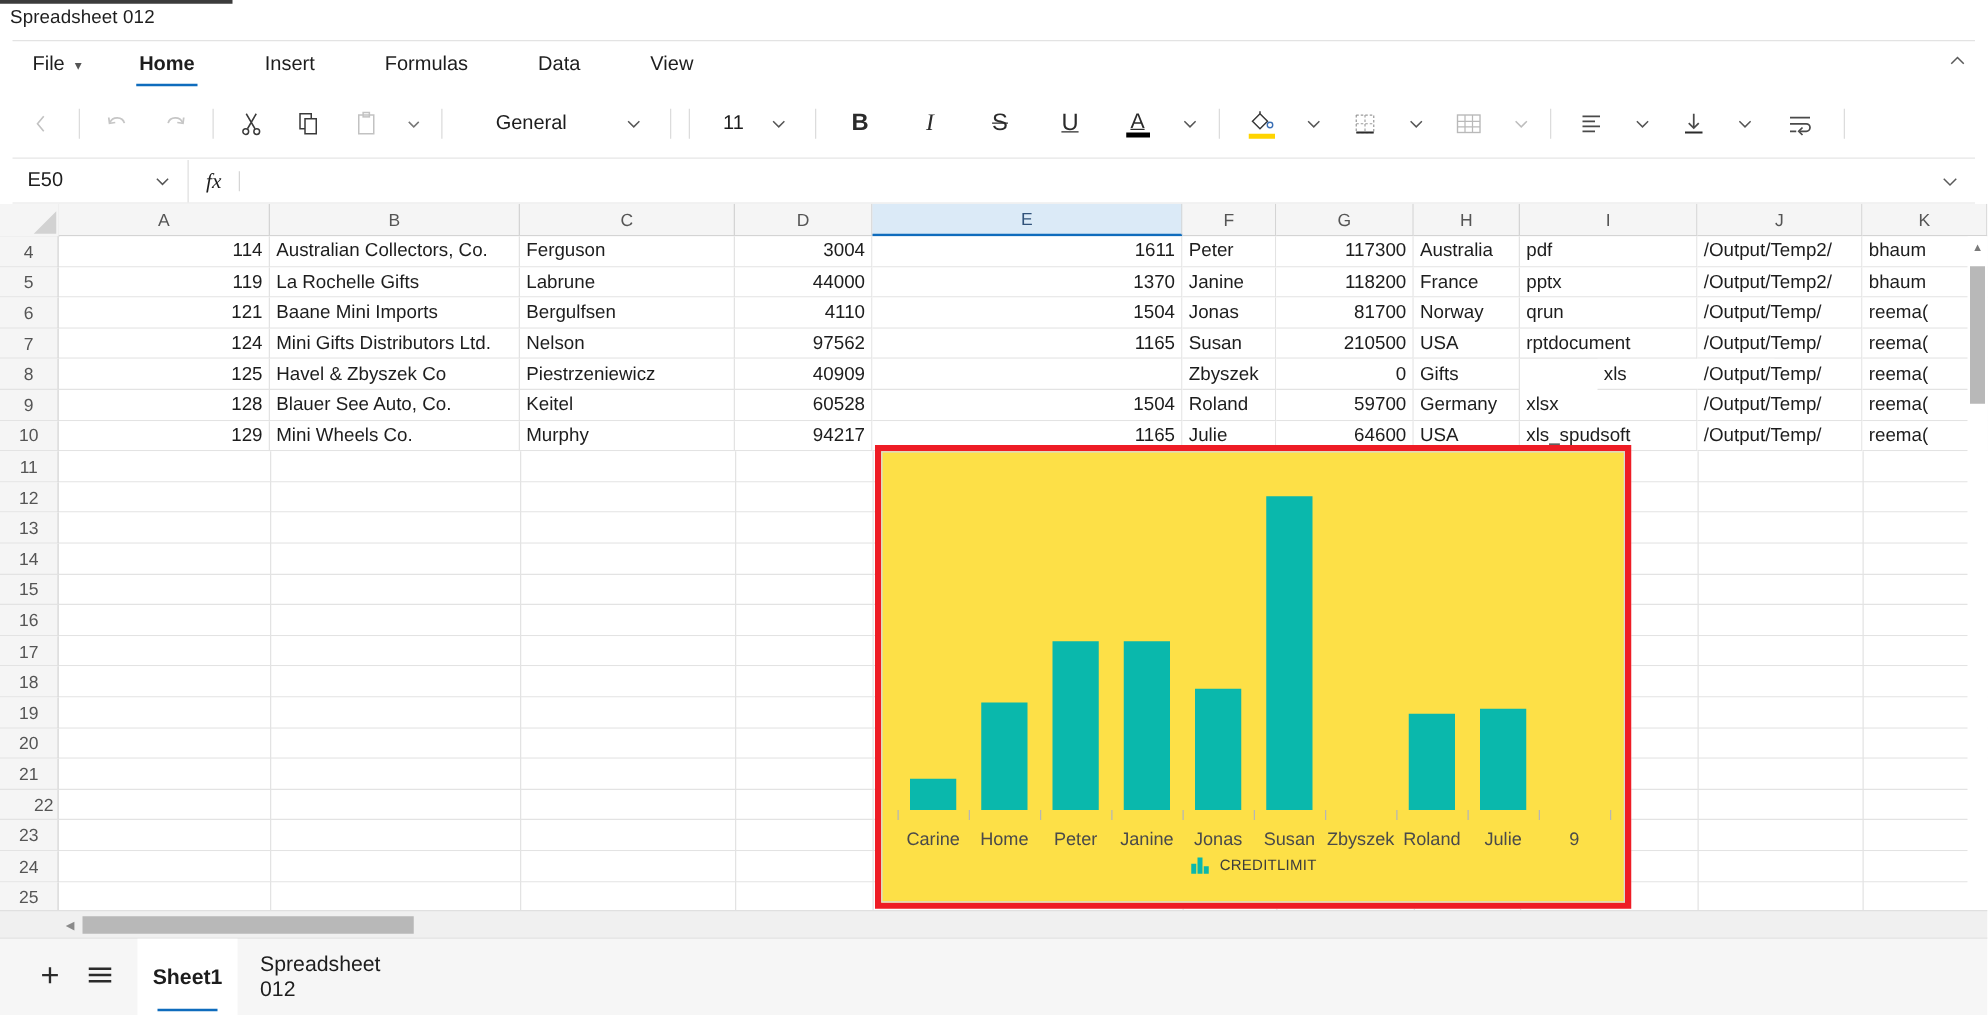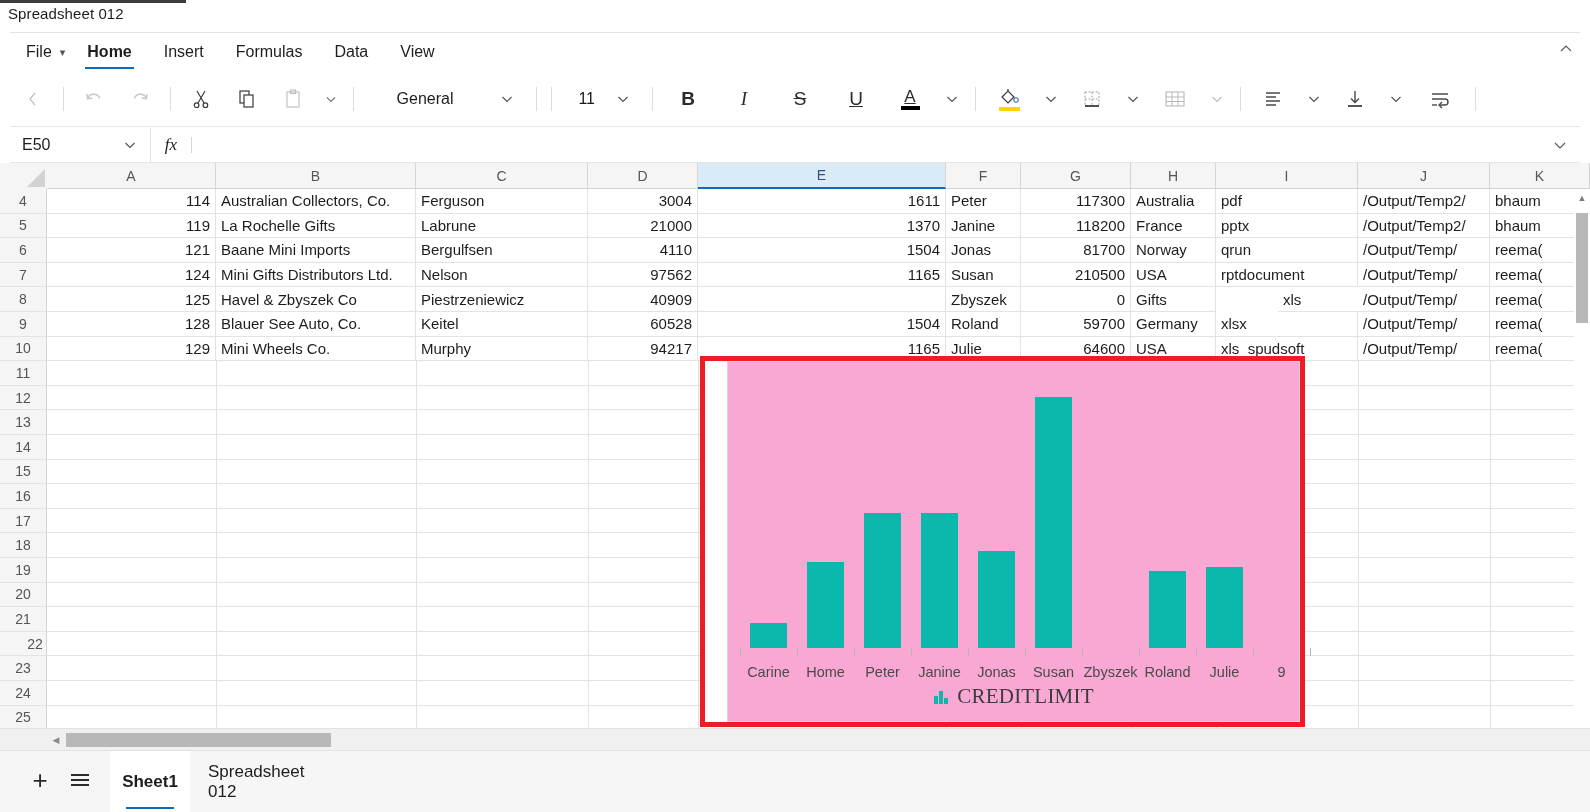--- a/index.html
+++ b/index.html
@@ -12,21 +12,21 @@
   }
   .app{position:relative;width:1590px;height:812px;}
 
   
   .titlebar{position:absolute;left:0;top:0;width:1590px;height:32px;background:#ffffff;}
   .titlebar .tabstrip{position:absolute;left:0;top:0;width:186px;height:3px;background:#3c3c3c;}
   .titlebar .doc-title{position:absolute;left:8px;top:5px;font-size:15px;color:#1d1d1d;letter-spacing:.1px;}
 
   
   .ribbon{position:absolute;left:10px;top:32px;width:1570px;height:96px;background:#fff;border-top:1px solid #e3e3e3;}
-  .ribbon-tabs{position:absolute;left:0;top:0;height:38px;display:flex;align-items:flex-start;}
+  .ribbon-tabs{position:absolute;left:0;top:0;height:38px;display:flex;align-items:flex-start;gap:24px;}
   .rtab{position:relative;height:38px;display:flex;align-items:center;padding:0 16px;font-size:16px;color:#1d1d1d;cursor:default;}
   .rtab.file{padding-right:6px;}
   .rtab .chev{margin-left:8px;font-size:11px;color:#555;}
   .rtab.active{font-weight:bold;}
   .rtab.active .underline{position:absolute;left:14px;right:14px;bottom:2px;height:2.5px;background:#0f6cbd;}
   .ribbon-collapse{position:absolute;right:6px;top:8px;font-size:13px;color:#5a5a5a;}
 
   .ribbon-row{position:absolute;left:0;top:38px;height:56px;width:1570px;display:flex;align-items:center;}
   .rbtn{display:flex;align-items:center;justify-content:center;height:40px;min-width:34px;padding:0 6px;font-size:15px;color:#2b2b2b;}
   .rbtn.dim{color:#bdbdbd;}
@@ -71,27 +71,27 @@
   .vgridline{position:absolute;top:0;bottom:0;width:1px;background:#e3e3e3;}
 
   
   .vsb{position:absolute;right:0;top:26px;width:16px;bottom:0;background:#fff;}
   .vsb .arr{position:absolute;left:0;width:16px;height:17px;display:flex;align-items:center;justify-content:center;font-size:9px;color:#7a7a7a;}
   .vsb .arr.up{top:0;}
   .vsb .thumb{position:absolute;left:2px;width:12px;top:24px;height:110px;background:#b8b8b8;}
 
   
   .chart{position:absolute;left:700px;top:356px;width:605px;height:371px;border:5px solid #ee1c25;box-sizing:border-box;background:#fff;}
-  .chart-inner{position:absolute;left:0;top:0;right:0;bottom:0;background:#f9a8d4;border:1px solid #d8d8d8;box-sizing:border-box;margin-left:22px;}
+  .chart-inner{position:absolute;left:0;top:0;right:0;bottom:0;background:#fde047;border:1px solid #d8d8d8;box-sizing:border-box;}
   .plot{position:absolute;left:12px;top:14px;width:570px;height:272px;}
   .bar{position:absolute;bottom:0;background:#0ab8ac;}
   .tick{position:absolute;bottom:-8px;width:1px;height:8px;background:#b6b6b6;}
   .xlab{position:absolute;top:288px;font-size:14.5px;color:#4a4a4a;text-align:center;white-space:nowrap;}
   .legend{position:absolute;left:0;right:0;top:322px;display:flex;align-items:center;justify-content:center;gap:7px;}
-  .legend .lgtext{font-size:21px;color:#3c3c3c;letter-spacing:.2px;font-family:Liberation Serif, serif;}
+  .legend .lgtext{font-size:12px;color:#3c3c3c;letter-spacing:.2px;}
 
   
   .hsb{position:absolute;left:0;top:728px;width:1590px;height:22px;background:#f0f0f0;border-top:1px solid #e0e0e0;}
   .hsb .harr{position:absolute;left:48px;top:3px;width:16px;height:16px;display:flex;align-items:center;justify-content:center;font-size:9px;color:#8a8a8a;}
   .hsb .hthumb{position:absolute;left:66px;top:4px;width:265px;height:14px;background:#b8b8b8;}
 
   
   .tabbar{position:absolute;left:0;top:750px;width:1590px;height:62px;background:#f6f6f6;border-top:1px solid #e2e2e2;}
   .tb-add{position:absolute;left:24px;top:12px;width:32px;height:34px;display:flex;align-items:center;justify-content:center;font-size:26px;color:#2b2b2b;}
   .tb-list{position:absolute;left:64px;top:12px;width:32px;height:34px;display:flex;align-items:center;justify-content:center;}
@@ -437,21 +437,21 @@
         <div class="cell num" style="left: 651px; width: 248px; top: 0px; height: 24.6px;">1611</div>
         <div class="cell txt" style="left: 899px; width: 75px; top: 0px; height: 24.6px;">Peter</div>
         <div class="cell num" style="left: 974px; width: 110px; top: 0px; height: 24.6px;">117300</div>
         <div class="cell txt" style="left: 1084px; width: 85px; top: 0px; height: 24.6px;">Australia</div>
         <div class="cell txt" style="left: 1169px; width: 142px; top: 0px; height: 24.6px;">pdf</div>
         <div class="cell txt" style="left: 1311px; width: 132px; top: 0px; height: 24.6px;">/Output/Temp2/</div>
         <div class="cell txt" style="left: 1443px; width: 100px; top: 0px; height: 24.6px;">bhaum</div>
         <div class="cell num" style="left: 0px; width: 169px; top: 24.6px; height: 24.6px;">119</div>
         <div class="cell txt" style="left: 169px; width: 200px; top: 24.6px; height: 24.6px;">La Rochelle Gifts</div>
         <div class="cell txt" style="left: 369px; width: 172px; top: 24.6px; height: 24.6px;">Labrune</div>
-        <div class="cell num" style="left: 541px; width: 110px; top: 24.6px; height: 24.6px;">21000</div>
+        <div class="cell num" style="left: 541px; width: 110px; top: 24.6px; height: 24.6px;">44000</div>
         <div class="cell num" style="left: 651px; width: 248px; top: 24.6px; height: 24.6px;">1370</div>
         <div class="cell txt" style="left: 899px; width: 75px; top: 24.6px; height: 24.6px;">Janine</div>
         <div class="cell num" style="left: 974px; width: 110px; top: 24.6px; height: 24.6px;">118200</div>
         <div class="cell txt" style="left: 1084px; width: 85px; top: 24.6px; height: 24.6px;">France</div>
         <div class="cell txt" style="left: 1169px; width: 142px; top: 24.6px; height: 24.6px;">pptx</div>
         <div class="cell txt" style="left: 1311px; width: 132px; top: 24.6px; height: 24.6px;">/Output/Temp2/</div>
         <div class="cell txt" style="left: 1443px; width: 100px; top: 24.6px; height: 24.6px;">bhaum</div>
         <div class="cell num" style="left: 0px; width: 169px; top: 49.2px; height: 24.6px;">121</div>
         <div class="cell txt" style="left: 169px; width: 200px; top: 49.2px; height: 24.6px;">Baane Mini Imports</div>
         <div class="cell txt" style="left: 369px; width: 172px; top: 49.2px; height: 24.6px;">Bergulfsen</div>

